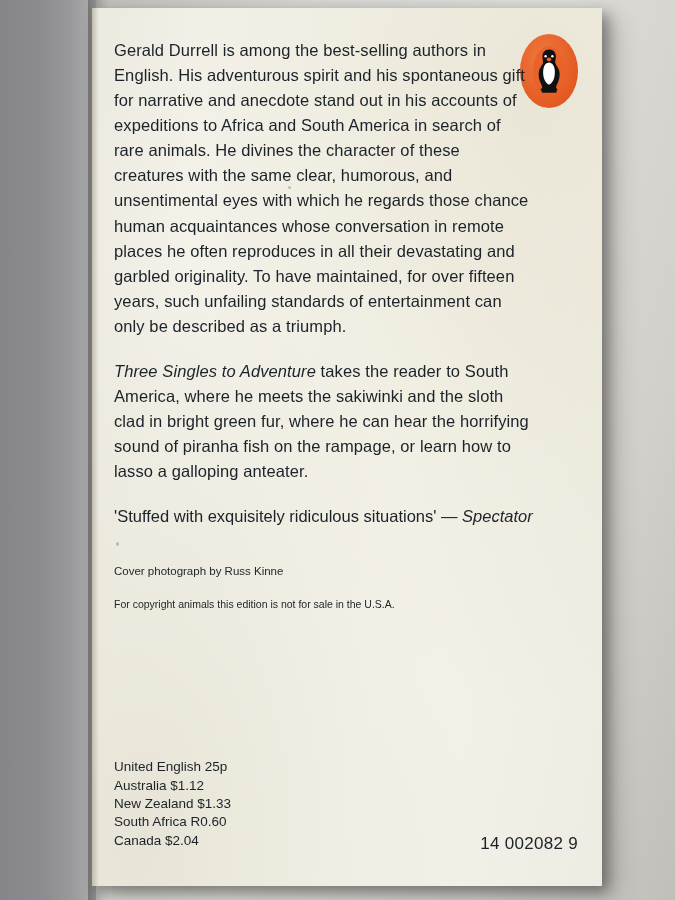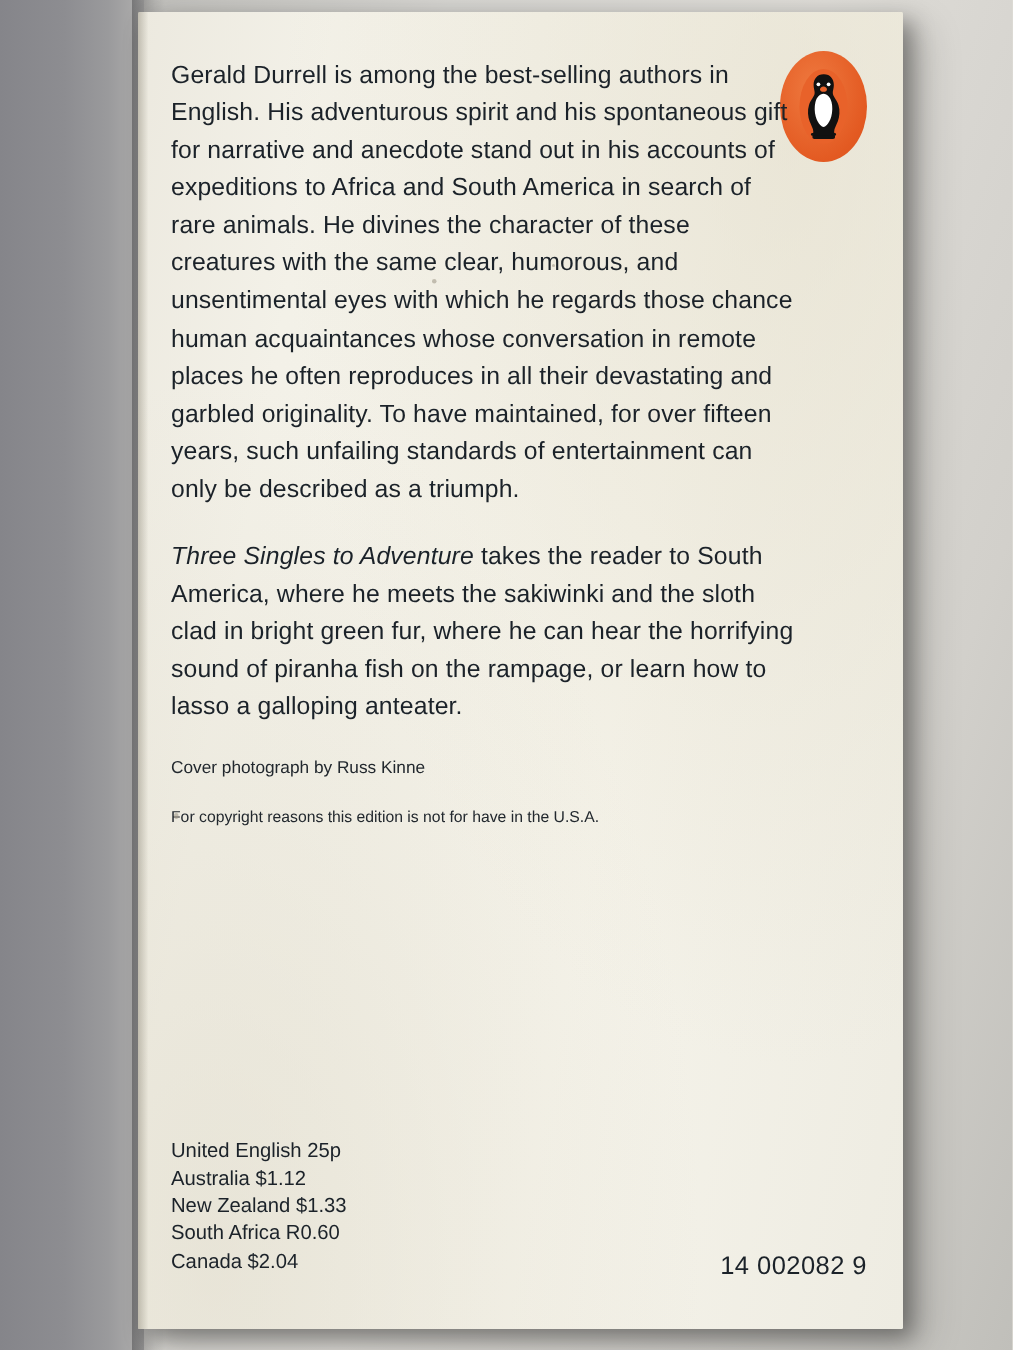--- a/index.html
+++ b/index.html
@@ -153,24 +153,25 @@
         <path d="M17 12.6c-1.3 0-2.3.9-2.3 2 0 .9.9 1.6 2.3 1.6s2.3-.7 2.3-1.6c0-1.1-1-2-2.3-2z" fill="#e8622a"></path>
         <path d="M9.6 43.6h14.8c.6 0 1 .4 1 .9 0 .6-.4 1-1 1H9.6c-.6 0-1-.4-1-1 0-.5.4-.9 1-.9z" fill="#111"></path>
       </svg>
     </div>
 
     <div class="content">
       <p class="blurb">Gerald Durrell is among the best-selling authors in English. His adventurous spirit and his spontaneous gift for narrative and anecdote stand out in his accounts of expeditions to Africa and South America in search of rare animals. He divines the character of these creatures with the same clear, humorous, and unsentimental eyes with which he regards those chance human acquaintances whose conversation in remote places he often reproduces in all their devastating and garbled originality. To have maintained, for over fifteen years, such unfailing standards of entertainment can only be described as a triumph.</p>
 
       <p class="blurb"><em>Three Singles to Adventure</em><span> takes the reader to South America, where he meets the sakiwinki and the sloth clad in bright green fur, where he can hear the horrifying sound of piranha fish on the rampage, or learn how to lasso a galloping anteater.</span></p>
 
+      <p class="quote"><span>'Stuffed with exquisitely ridiculous situations' — </span><span class="src">Spectator</span></p>
 
       <p class="credit">Cover photograph by Russ Kinne</p>
 
-      <p class="copyright">For copyright reasons this edition is not for have in the U.S.A.</p>
+      <p class="copyright">For copyright animals this edition is not for sale in the U.S.A.</p>
     </div>
 
     <div class="prices">
       <div>United English 25p</div>
       <div>Australia $1.12</div>
       <div>New Zealand $1.33</div>
       <div>South Africa R0.60</div>
       <div>Canada $2.04</div>
     </div>
 

